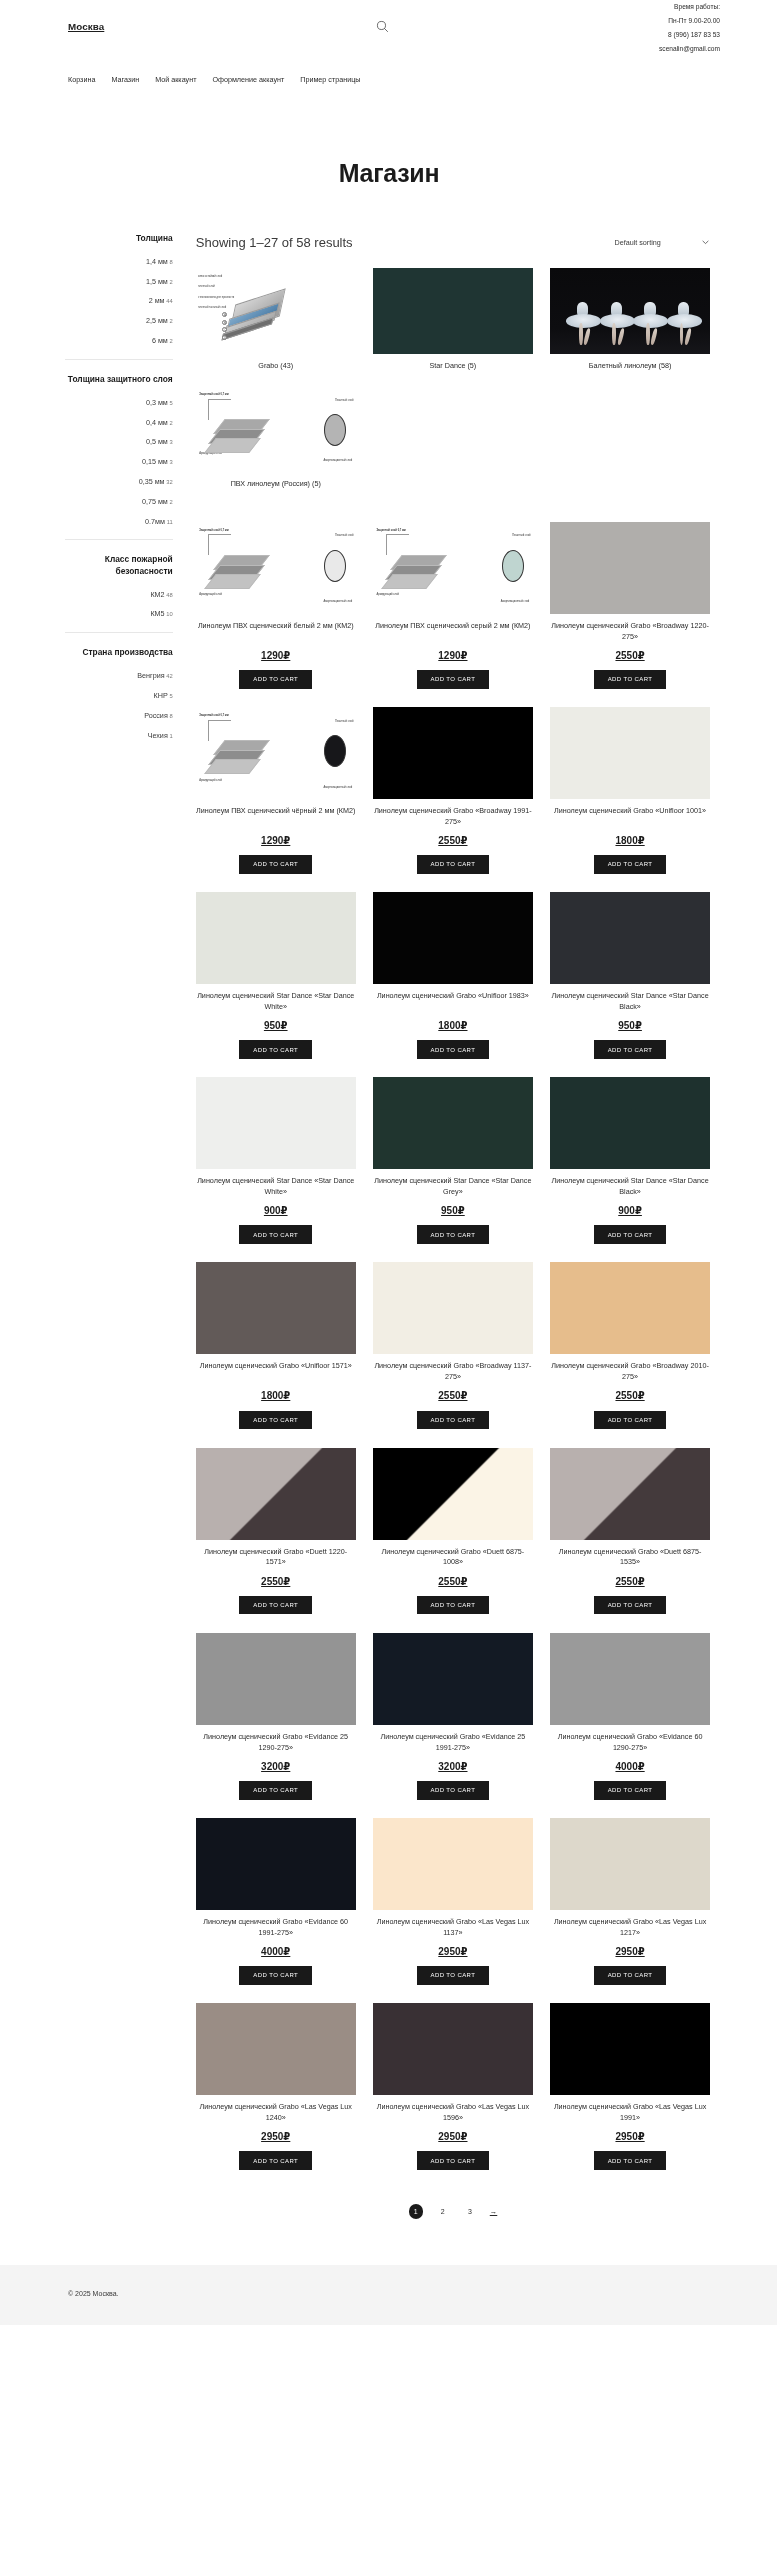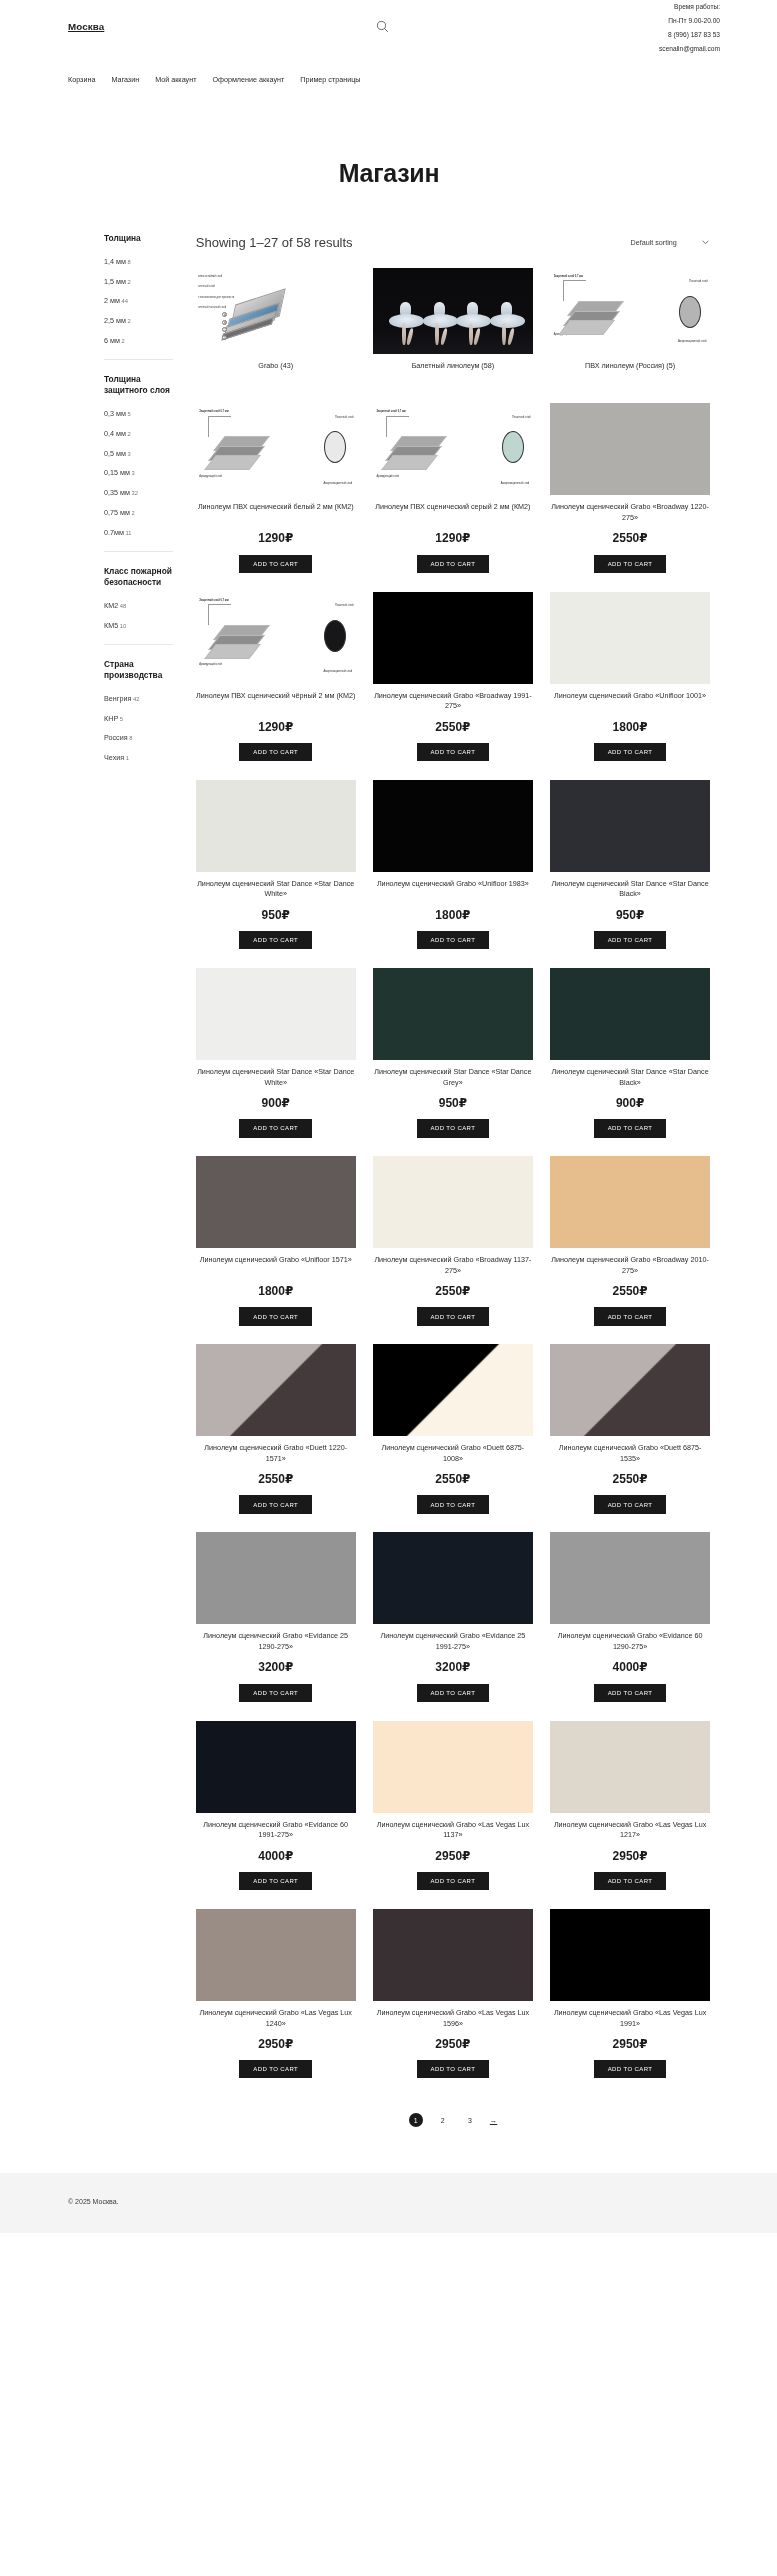--- a/index.html
+++ b/index.html
@@ -85,22 +85,23 @@
   
   .shop-layout {
     width: 778px;
     display: flex;
     align-items: flex-start;
     padding: 0 0 0 0;
   }
   .sidebar {
     width: 190px;
     flex: 0 0 190px;
-    padding-left: 104px;
+    padding-left: 65px;
     padding-right: 17.3px;
+    text-align: right;
   }
   .content {
     flex: 1 1 auto;
     padding-right: 68px;
     padding-left: 5.8px;
   }
 
   
   .widget { padding-bottom: 12.7px; margin-bottom: 0px; }
   .widget + .widget { border-top: 0.6px solid #e7e7e7; padding-top: 14px; }
@@ -130,21 +131,21 @@
     display: flex;
     justify-content: space-between;
     align-items: center;
     margin-bottom: 17.3px;
     padding-top: 2.3px;
   }
   .result-count { font-size: 13px; color: #3a3a3a; }
   .sorting-select {
     display: flex;
     align-items: center;
-    gap: 25px;
+    gap: 41px;
     font-size: 7.2px;
     color: #3a3a3a;
     cursor: pointer;
     padding-right: 1.2px;
   }
   .chev { font-size: 6.3px; color: #444; line-height: 1; }
 
   
   .cat-grid {
     display: grid;
@@ -189,24 +190,25 @@
     overflow: hidden;
   }
   .product-name {
     font-size: 7.2px;
     color: #2b2b2b;
     line-height: 1.5;
     margin-bottom: 7px;
     min-height: 22px;
   }
   .product-price {
-    font-size: 12px;
+    font-size: 10px;
     font-weight: bold;
     color: #1b1b1b;
     margin-bottom: 9.2px;
+    text-decoration: underline;
   }
   .add-to-cart {
     display: inline-block;
     background: #191919;
     color: #ffffff;
     font-size: 6px;
     letter-spacing: 0.4px;
     padding: 6.3px 14px;
     border: none;
     cursor: pointer;
@@ -462,20 +464,26 @@
     <div class="slab g3"></div>
     <div class="slab g2"></div>
     <div class="slab g4"></div>
     <div class="badge" style="left:26.5px;top:44px;">A</div>
     <div class="badge" style="left:26.5px;top:52px;">B</div>
     <div class="badge" style="left:26.5px;top:59px;">C</div>
     <div class="badge" style="left:26.5px;top:67px;">D</div>
   </div>
           </div>
      <div class="cat-name">Grabo (43)</div>
+        </div>
+        <div class="cat-card">
+          <div class="cat-thumb">
+            <div class="sw" style="background:linear-gradient(150deg, #1f3533 0%, #1f3533 55%, #1f3533 100%);"></div>
+          </div>
+     <div class="cat-name">Star Dance (5)</div>
         </div>
         <div class="cat-card">
           <div class="cat-thumb">
             <div class="photo-ballet">
               <div class="torso" style="left:17%;"></div>
               <div class="tutu" style="left:10%;"></div>
               <div class="leg" style="left:18%;"></div>
               <div class="leg" style="left:22%;height:20%;transform:rotate(14deg);"></div>
               <div class="torso" style="left:38%;"></div>
               <div class="tutu" style="left:31%;"></div>

